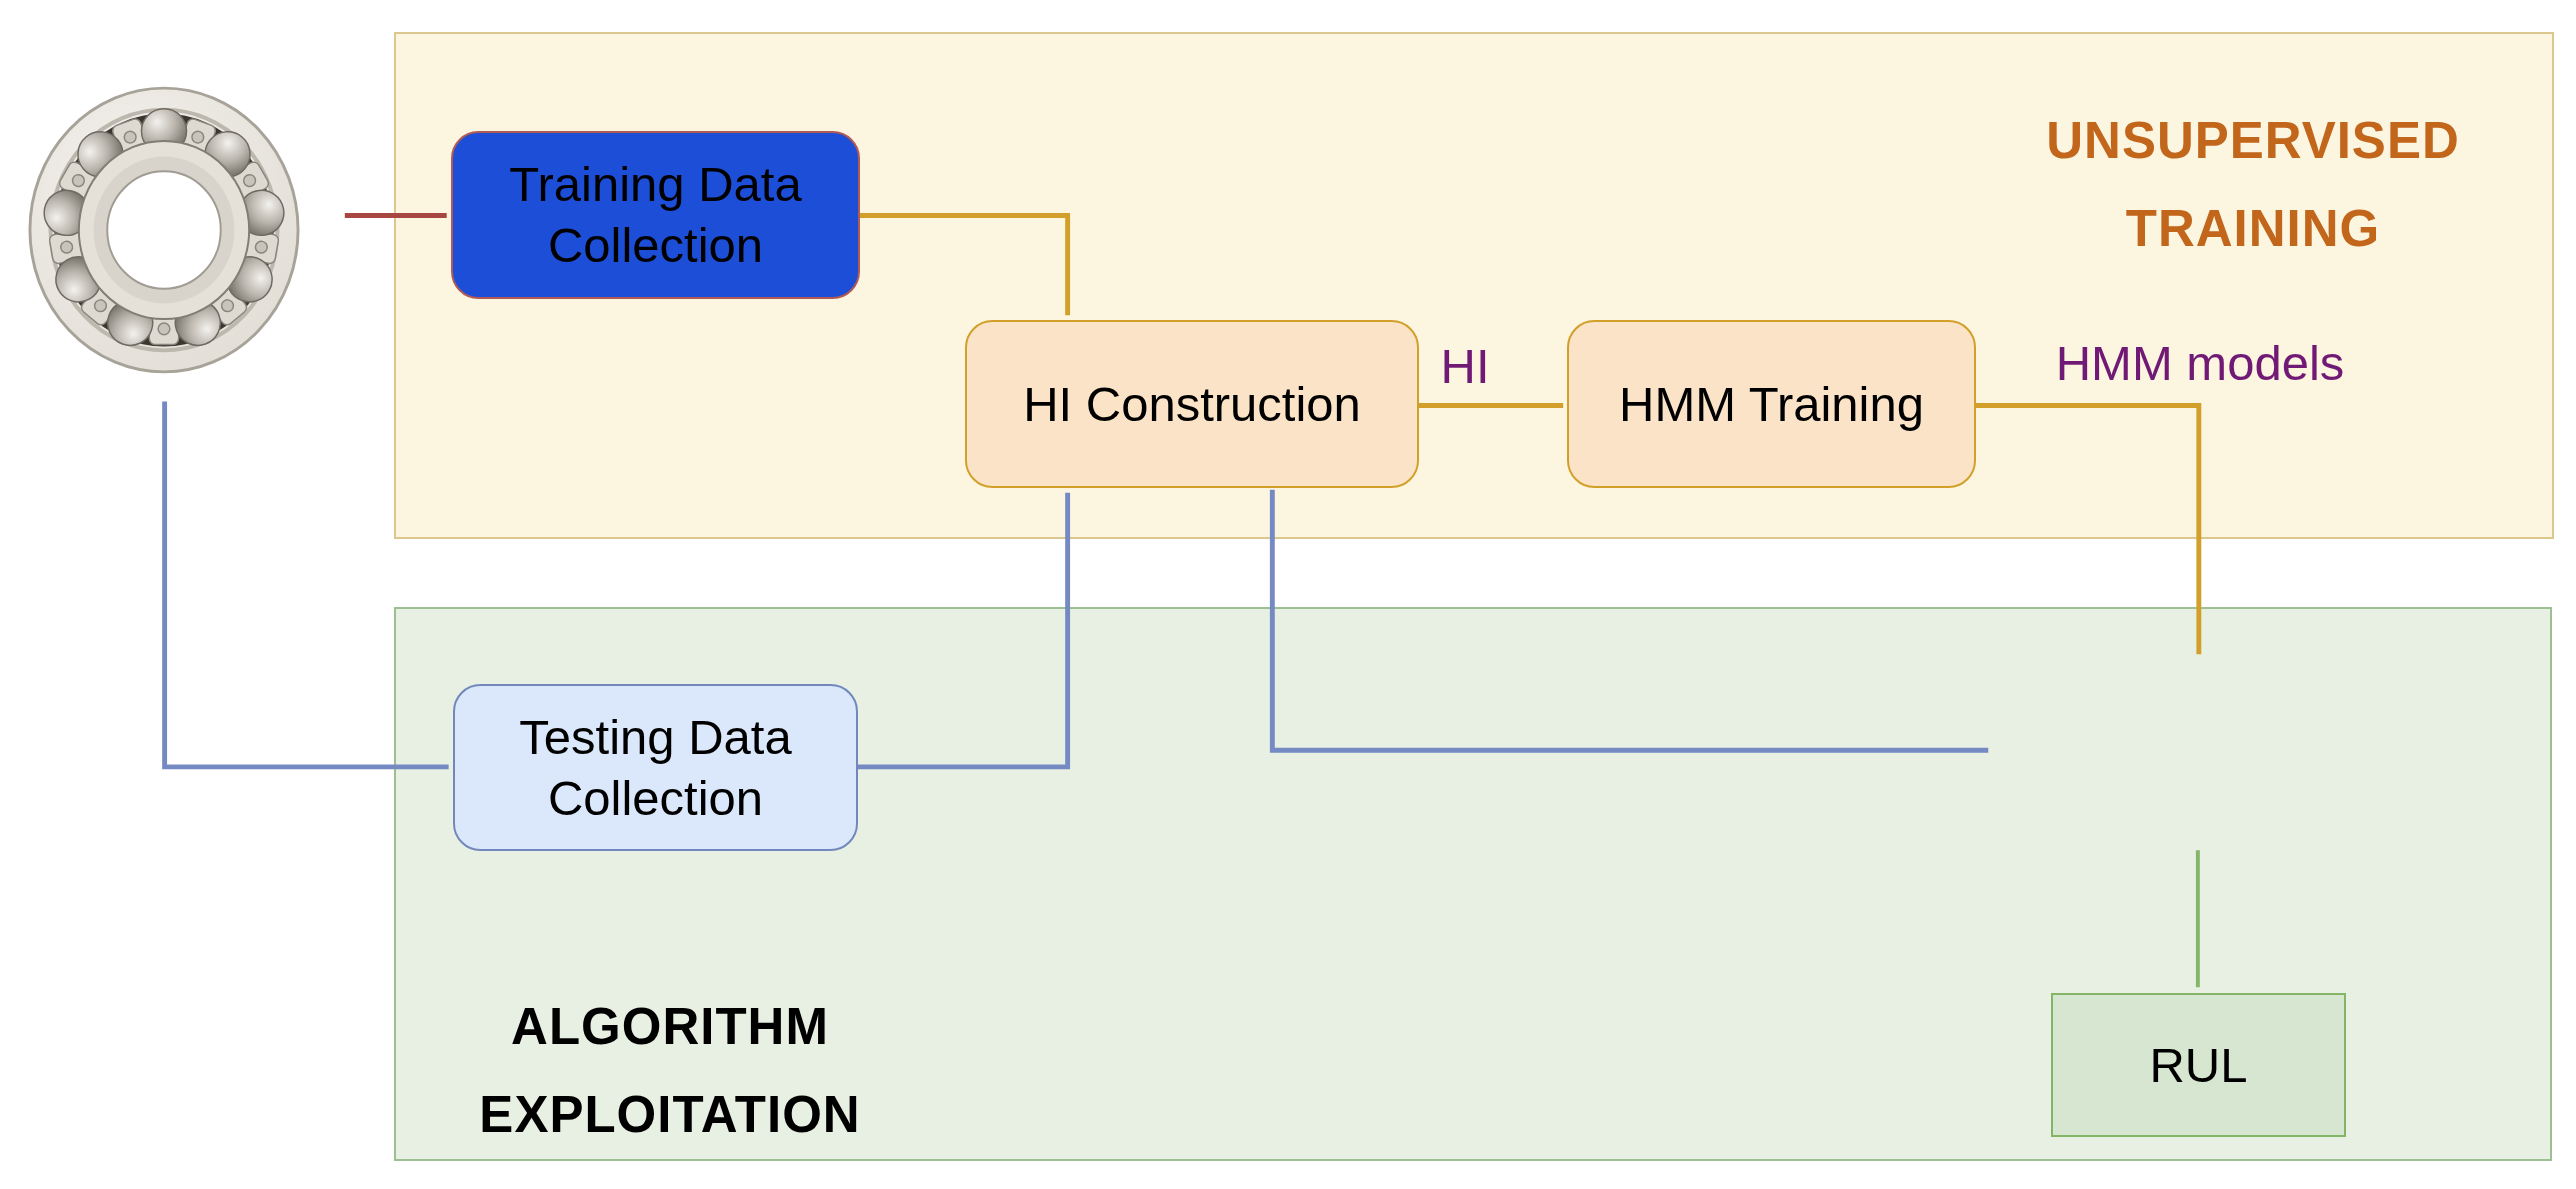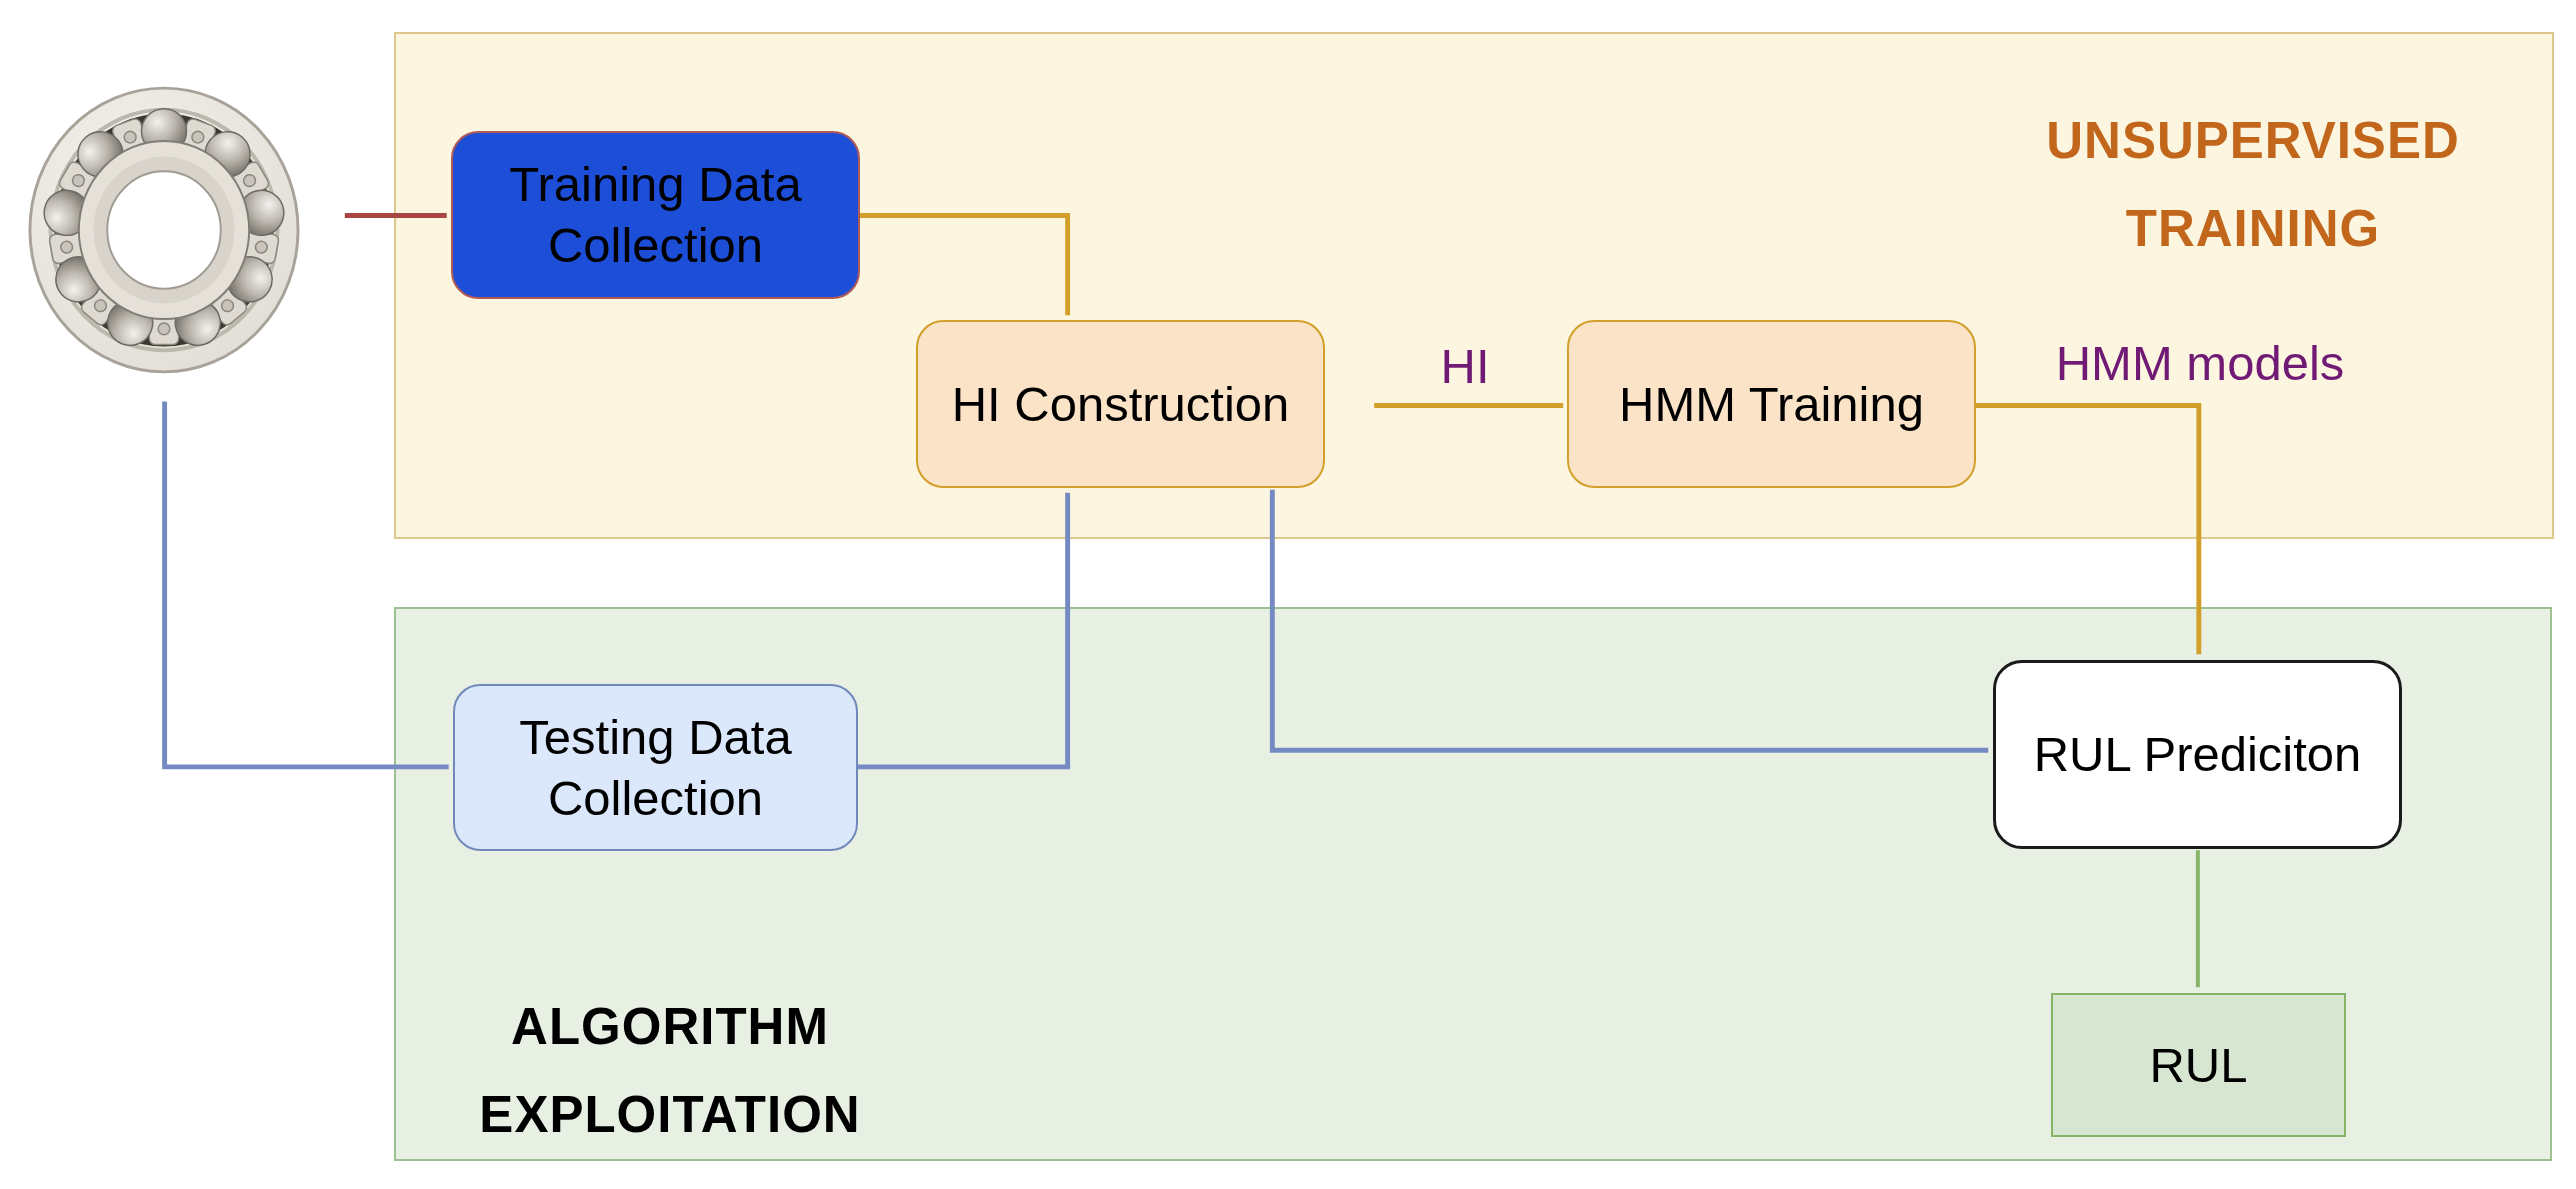--- a/index.html
+++ b/index.html
@@ -23,21 +23,21 @@
   #title-unsupervised { left:1910px; top:97px;  width:686px; color:#C2661C; }
   #title-exploitation { left:327px;  top:983px; width:686px; color:#000000; }
   .region-title span { display:block; }
 
   .node {
     position:absolute; display:flex; flex-direction:column; align-items:center;
     justify-content:center; font-size:49px; line-height:61px; color:#000000;
     text-align:center; box-sizing:border-box; z-index:3; background:#fff;
   }
   #node-training { left:451px;  top:131px;  width:409px; height:168px; background:#1d4ed8; border:2.9px solid #AF5A55; border-radius:27.4px; }
-  #node-hi       { left:916px;  top:320px;  width:409px; height:168px; background:#FBE3C8; border:2.9px solid #D2A02A; border-radius:27.4px; }
+  #node-hi       { left:965px;  top:320px;  width:454px; height:168px; background:#FBE3C8; border:2.9px solid #D2A02A; border-radius:27.4px; }
   #node-hmm      { left:1567px; top:320px;  width:409px; height:168px; background:#FBE3C8; border:2.9px solid #D2A02A; border-radius:27.4px; }
   #node-testing  { left:453px;  top:684px;  width:405px; height:167px; background:#DBE7FA; border:2.9px solid #7288BC; border-radius:27.4px; }
   #node-rulp     { left:1993px; top:660px;  width:409px; height:189px; background:#FFFFFF; border:3.9px solid #1A1A1A; border-radius:29px; }
   #node-rul      { left:2051px; top:993px; width:295px; height:144px; background:#D6E6D0; border:2.9px solid #84B466; border-radius:0; }
 
   .edge-label { position:absolute; font-size:49px; color:#701a75; text-align:center; z-index:4; }
   #label-hi         { left:1416px; top:338px; width:98px; }
   #label-hmm-models { left:2014px; top:335px; width:372px; }
 
   #edges { position:absolute; left:0; top:0; width:2576px; height:1189px; z-index:2; }
@@ -195,23 +195,20 @@
 
   <div class="node" id="node-hmm">
     <span>HMM Training</span>
   </div>
 
   <div class="node" id="node-testing">
     <span>Testing Data</span>
     <span>Collection</span>
   </div>
 
-  <div class="node" id="node-rulp">
-    <span>RUL Prediciton</span>
-  </div>
 
   <div class="node" id="node-rul">
     <span>RUL</span>
   </div>
 
   <div class="edge-label" id="label-hi">HI</div>
   <div class="edge-label" id="label-hmm-models">HMM models</div>
 
 </div>
 

